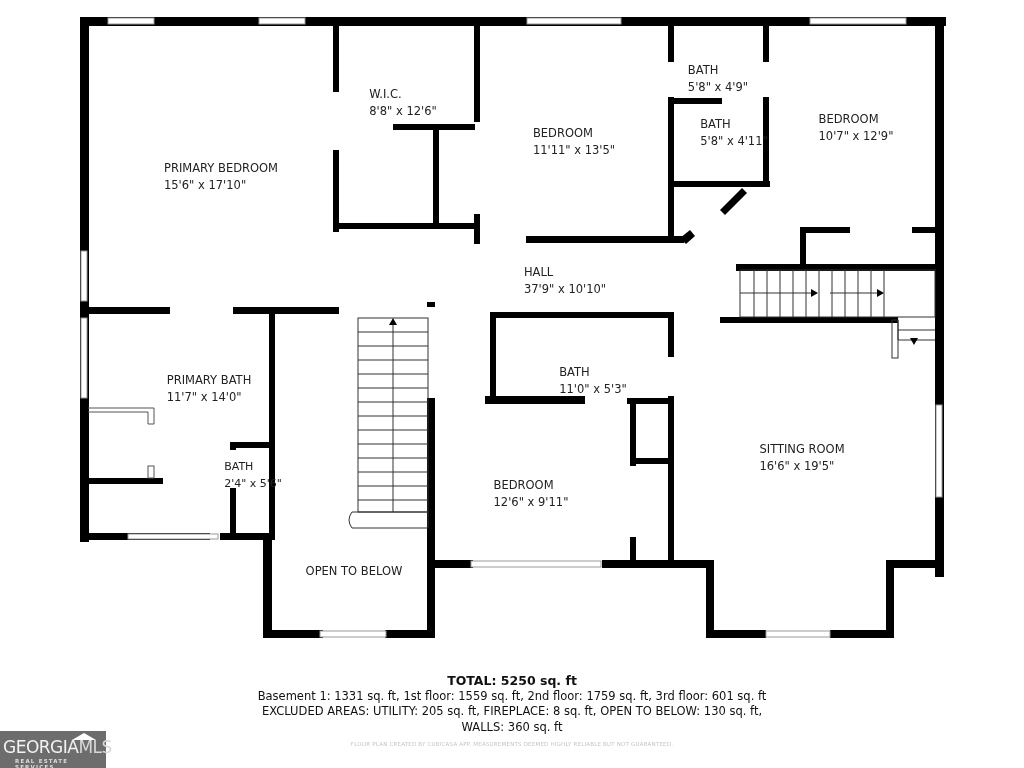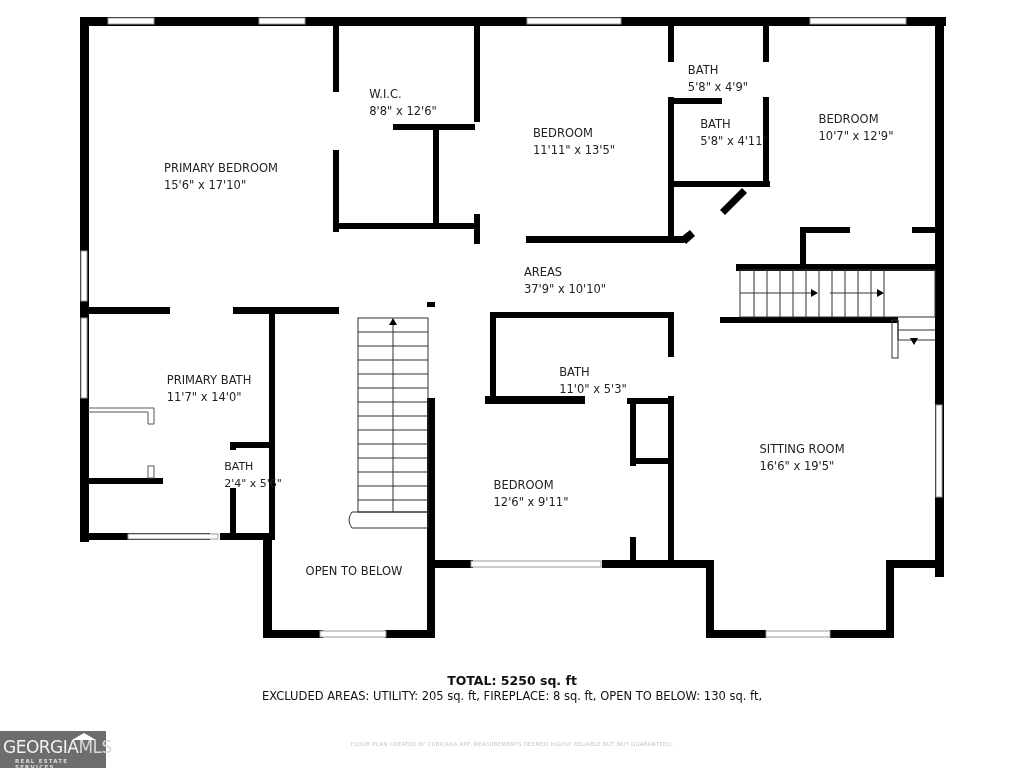--- a/index.html
+++ b/index.html
@@ -154,21 +154,21 @@
 </div>
 <div class="room-label" style="left:734px; top:116px;">
   <span>BATH</span>
   <span>5'8" x 4'11"</span>
 </div>
 <div class="room-label" style="left:856px; top:111px;">
   <span>BEDROOM</span>
   <span>10'7" x 12'9"</span>
 </div>
 <div class="room-label" style="left:565px; top:264px;">
-  <span>AREAS</span>
+  <span>HALL</span>
   <span>37'9" x 10'10"</span>
 </div>
 <div class="room-label" style="left:209px; top:372px;">
   <span>PRIMARY BATH</span>
   <span>11'7" x 14'0"</span>
 </div>
 <div class="room-label" style="left:253px; top:458px; font-size:11px;">
   <span>BATH</span>
   <span>2'4" x 5'6"</span>
 </div>
@@ -183,21 +183,23 @@
 <div class="room-label" style="left:802px; top:441px;">
   <span>SITTING ROOM</span>
   <span>16'6" x 19'5"</span>
 </div>
 <div class="room-label" style="left:354px; top:563px;">
   <span>OPEN TO BELOW</span>
 </div>
 
 <div class="summary" style="top:673px;">
   <div class="total">TOTAL: 5250 sq. ft</div>
+  <div>Basement 1: 1331 sq. ft, 1st floor: 1559 sq. ft, 2nd floor: 1759 sq. ft, 3rd floor: 601 sq. ft</div>
   <div>EXCLUDED AREAS: UTILITY: 205 sq. ft, FIREPLACE: 8 sq. ft, OPEN TO BELOW: 130 sq. ft,</div>
+  <div>WALLS: 360 sq. ft</div>
 </div>
 
 <div class="disclaimer">FLOOR PLAN CREATED BY CUBICASA APP. MEASUREMENTS DEEMED HIGHLY RELIABLE BUT NOT GUARANTEED.</div>
 
 <div class="logo">
   <div class="roof"></div>
   <div class="brand"><span>GEORGIA</span><span class="mls">MLS</span></div>
   <div class="sub">REAL ESTATE SERVICES</div>
 </div>
 

